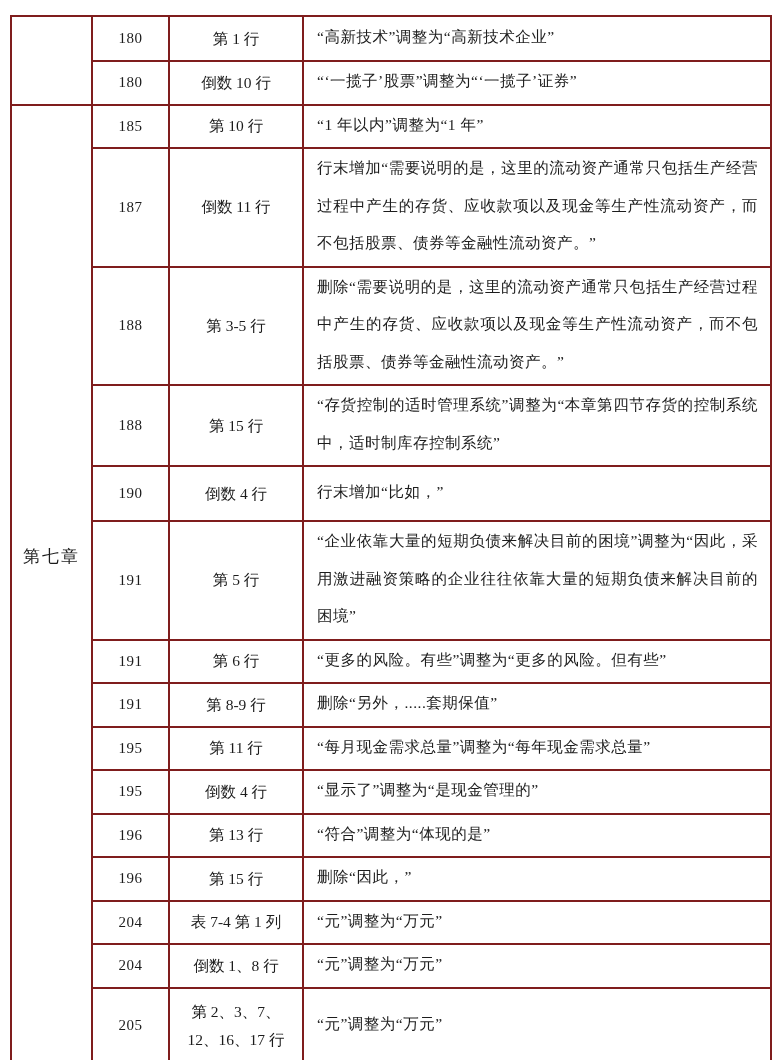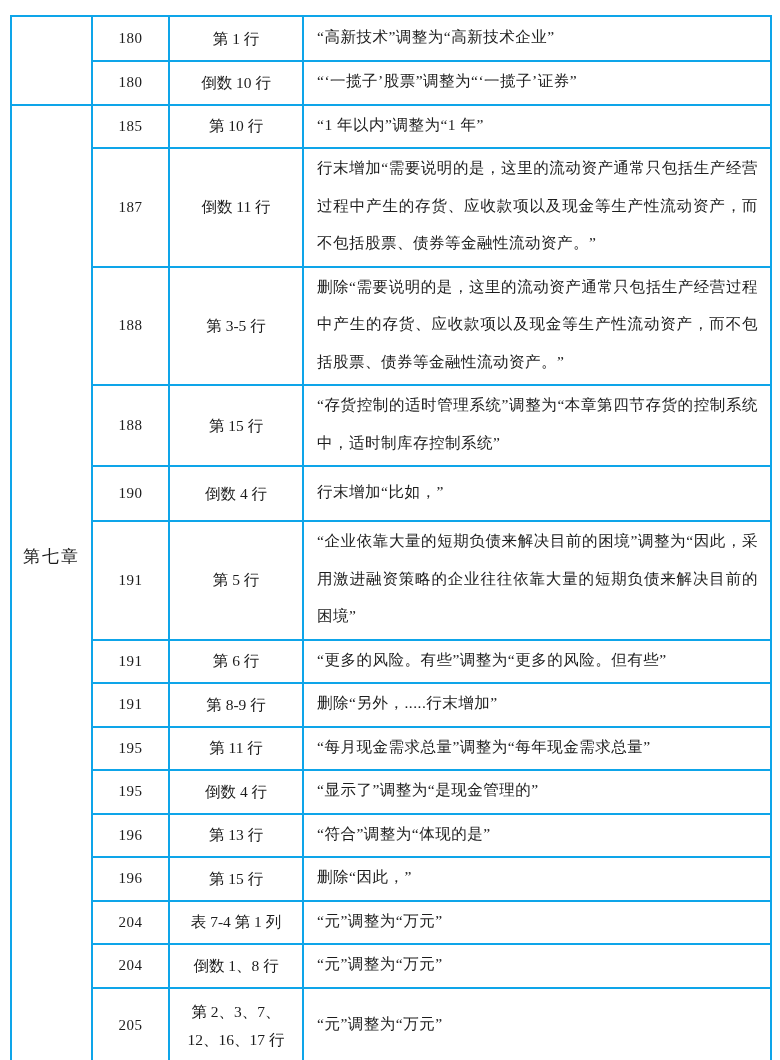--- a/index.html
+++ b/index.html
@@ -16,21 +16,21 @@
     overflow: hidden;
   }
   table.errata {
     position: absolute;
     left: 10px; top: 15px;
     width: 760px;
     border-collapse: collapse;
     table-layout: fixed;
   }
   table.errata td {
-    border: 2px solid #0ea5e9;
+    border: 2px solid #7f1d1d;
     overflow: hidden;
   }
   td.chapter-col {
     text-align: center;
     vertical-align: middle;
     font-size: 17px;
     letter-spacing: 2px;
   }
   td.chapter-col.shift-up {
     padding-bottom: 144px; 
@@ -114,21 +114,21 @@
         <td class="content-col">“企业依靠大量的短期负债来解决目前的困境”调整为“因此，采用激进融资策略的企业往往依靠大量的短期负债来解决目前的困境”</td>
       </tr>
       <tr style="height:43px">
         <td class="page-col">191</td>
         <td class="line-col">第 6 行</td>
         <td class="content-col">“更多的风险。有些”调整为“更多的风险。但有些”</td>
       </tr>
       <tr style="height:40px">
         <td class="page-col">191</td>
         <td class="line-col">第 8-9 行</td>
-        <td class="content-col">删除“另外，.....行末增加”</td>
+        <td class="content-col">删除“另外，.....套期保值”</td>
       </tr>
       <tr style="height:43px">
         <td class="page-col">195</td>
         <td class="line-col">第 11 行</td>
         <td class="content-col">“每月现金需求总量”调整为“每年现金需求总量”</td>
       </tr>
       <tr style="height:42px">
         <td class="page-col">195</td>
         <td class="line-col">倒数 4 行</td>
         <td class="content-col">“显示了”调整为“是现金管理的”</td>

